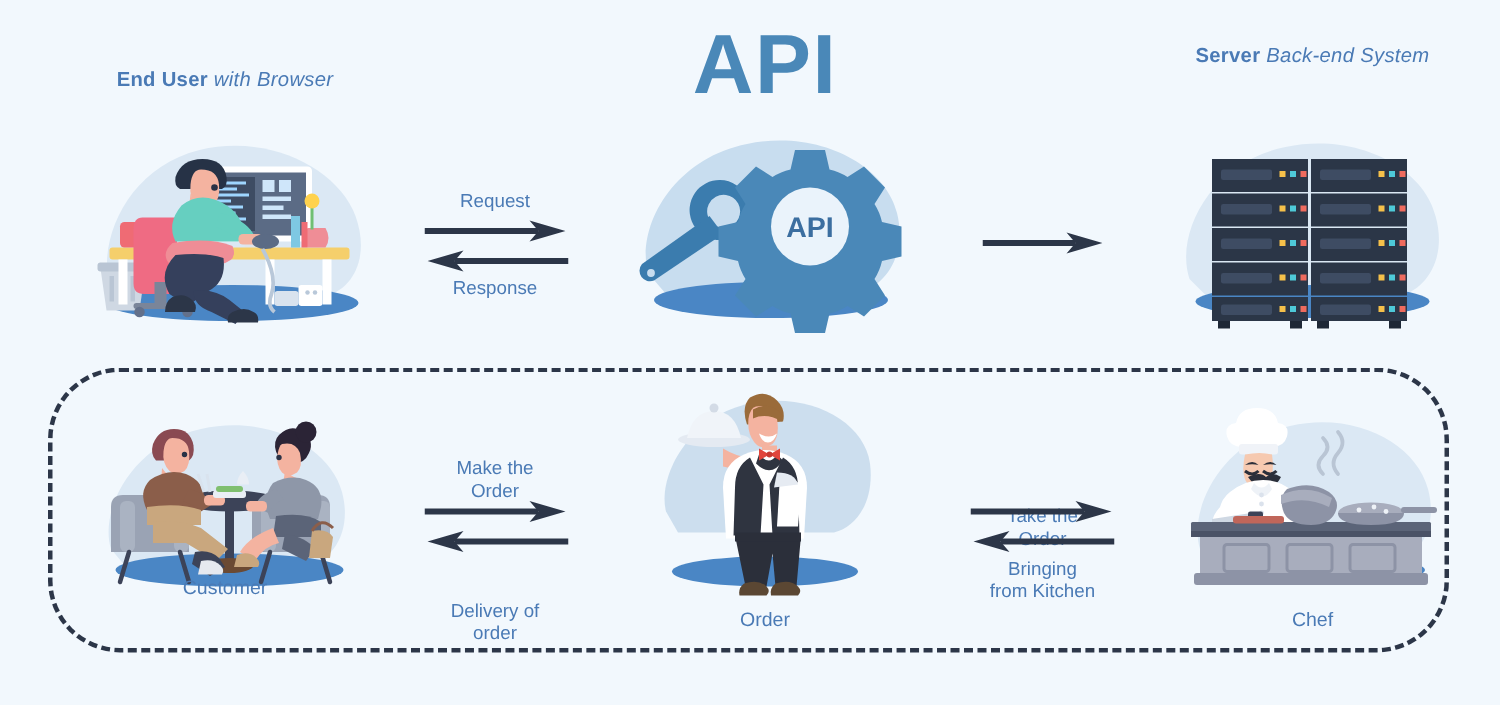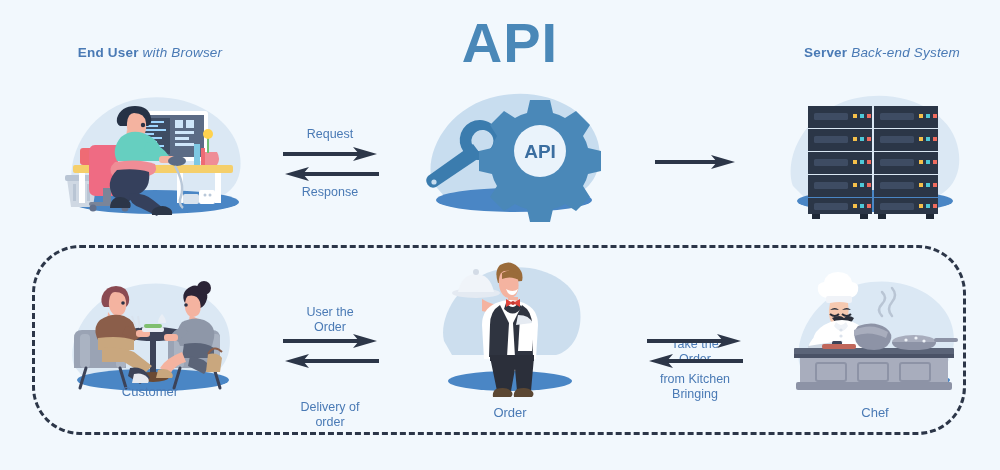--- a/index.html
+++ b/index.html
@@ -68,21 +68,21 @@
 <body>
 
 <div class="canvas">
 
   <div class="node-label" style="left:70px;top:44px;width:160px;">
     <span>End User </span><span class="it">with Browser</span>
   </div>
 
   <div class="api-title">API</div>
 
-  <div class="node-label" style="left:790px;top:44px;width:170px;text-align:right;">
+  <div class="node-label" style="left:790px;top:28px;width:170px;">
     <span>Server </span><span class="it">Back-end System</span>
   </div>
 
   <div class="illus" style="left:55px;top:82px;">
     <svg width="200" height="140" viewBox="0 0 200 140">
       <path d="M18 108 C10 78 30 30 78 18 C124 7 170 30 182 62 C192 90 180 112 160 116 L28 116 Z" fill="#dbe8f4"></path>
       <ellipse cx="100" cy="120" rx="84" ry="12" fill="#4a86c5"></ellipse>
 
       <path d="M12 97 l4 28 h22 l4 -28 z" fill="#cfd8e3"></path>
       <rect x="10" y="93" width="34" height="6" rx="2" fill="#b9c5d4"></rect>
@@ -321,21 +321,21 @@
       <path d="M150 82 q6 -10 14 -2" fill="none" stroke="#8b5e4a" stroke-width="2"></path>
 
       <rect x="84" y="55" width="22" height="5" rx="2" fill="#e9eef5"></rect>
       <rect x="86" y="52" width="18" height="4" rx="2" fill="#7fbf6f"></rect>
       <path d="M74 44 l4 12 M80 44 l2 12" stroke="#d9e3ee" stroke-width="2"></path>
       <path d="M104 42 q4 4 4 9 h-8 q0 -5 4 -9 z" fill="#e9eef5"></path>
     </svg>
   </div>
 
   <div class="flow-label" style="left:272px;top:305px;width:116px;">
-    <div>User the</div>
+    <div>Make the</div>
     <div>Order</div>
   </div>
   <div class="illus" style="left:283px;top:333px;">
     <svg width="96" height="38" viewBox="0 0 96 38">
       <g fill="#2c3648">
         <rect x="0" y="6" width="76" height="4"></rect>
         <path d="M70 1 L94 8 L70 15 L76 8 Z"></path>
         <rect x="20" y="26" width="76" height="4"></rect>
         <path d="M26 21 L2 28 L26 35 L20 28 Z"></path>
       </g>
@@ -391,22 +391,22 @@
     <svg width="96" height="38" viewBox="0 0 96 38">
       <g fill="#2c3648">
         <rect x="0" y="6" width="76" height="4"></rect>
         <path d="M70 1 L94 8 L70 15 L76 8 Z"></path>
         <rect x="20" y="26" width="76" height="4"></rect>
         <path d="M26 21 L2 28 L26 35 L20 28 Z"></path>
       </g>
     </svg>
   </div>
   <div class="flow-label" style="left:630px;top:372px;width:130px;">
+    <div>Bringing</div>
     <div>from Kitchen</div>
-    <div>Bringing</div>
   </div>
 
   <div class="illus" style="left:786px;top:270px;">
     <svg width="180" height="128" viewBox="0 0 180 128">
       <path d="M14 96 C6 70 28 24 74 14 C118 4 158 26 166 56 C173 82 160 102 142 106 L24 106 Z" fill="#dbe8f4"></path>
       <ellipse cx="90" cy="110" rx="74" ry="10" fill="#4a86c5"></ellipse>
 
       <path d="M96 22 q6 6 0 12 q-6 6 0 12" fill="none" stroke="#b9c5d4" stroke-width="2.5" stroke-linecap="round"></path>
       <path d="M106 18 q6 7 0 14 q-6 7 0 14" fill="none" stroke="#b9c5d4" stroke-width="2.5" stroke-linecap="round"></path>
 

